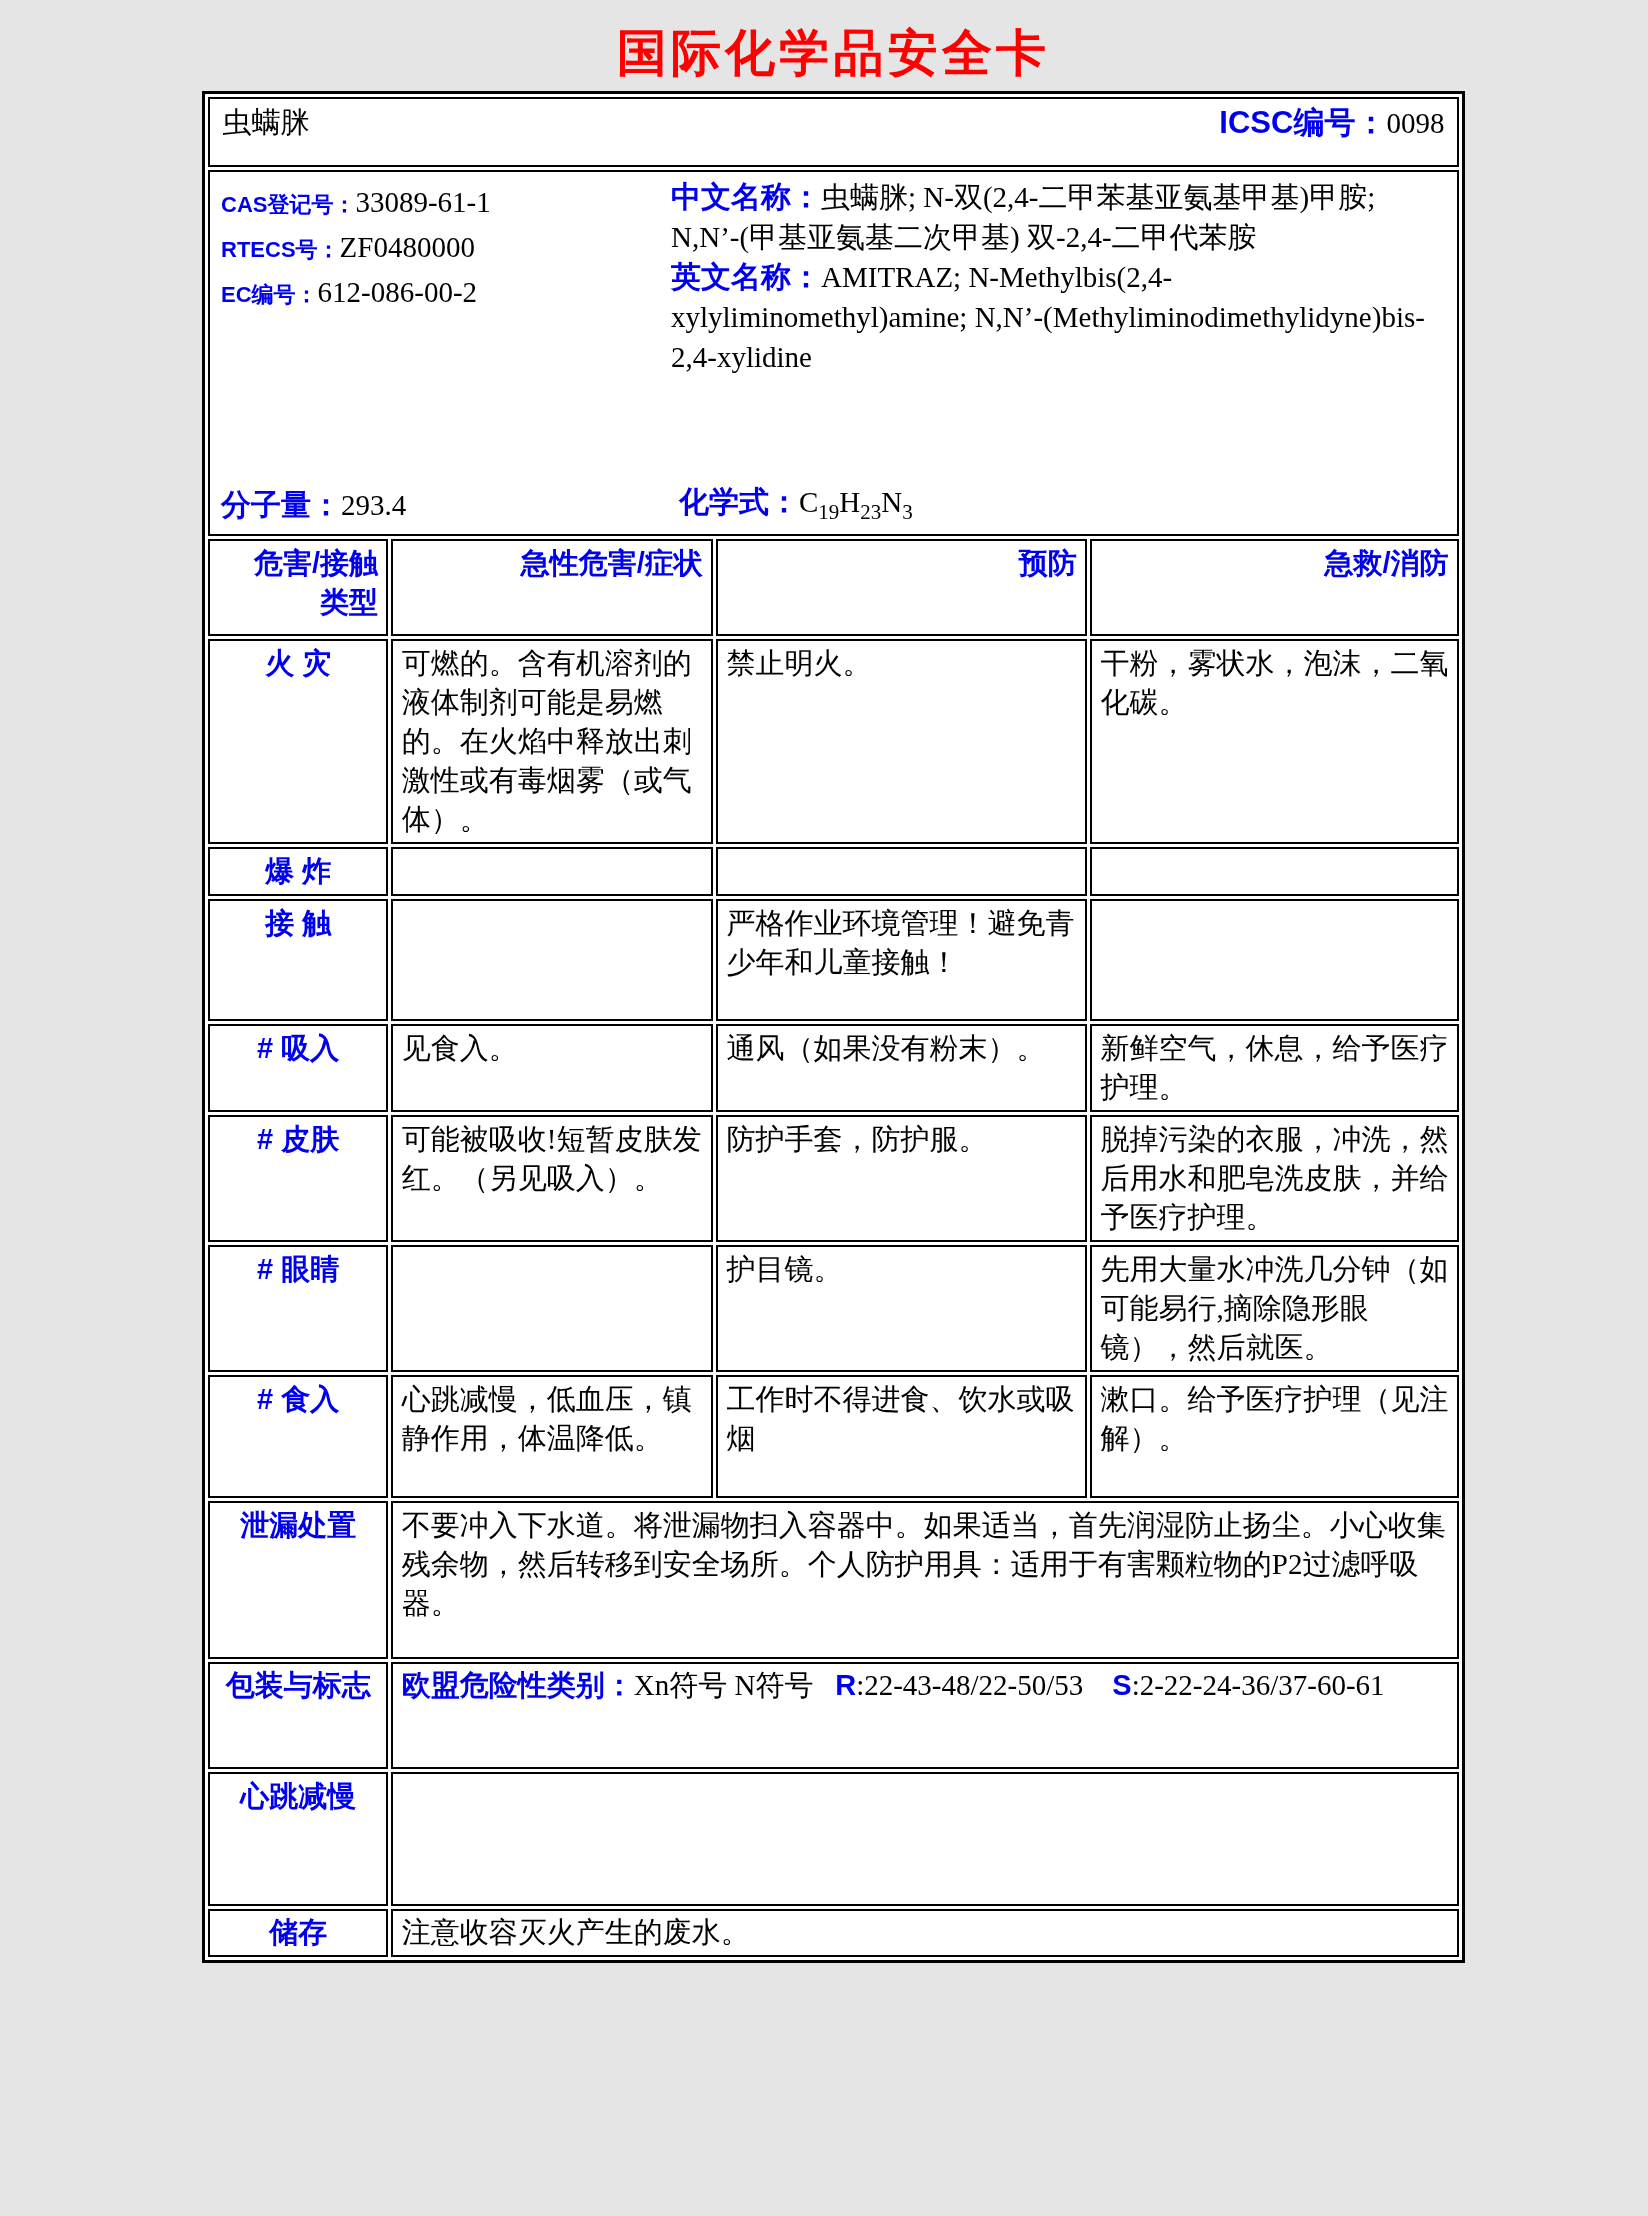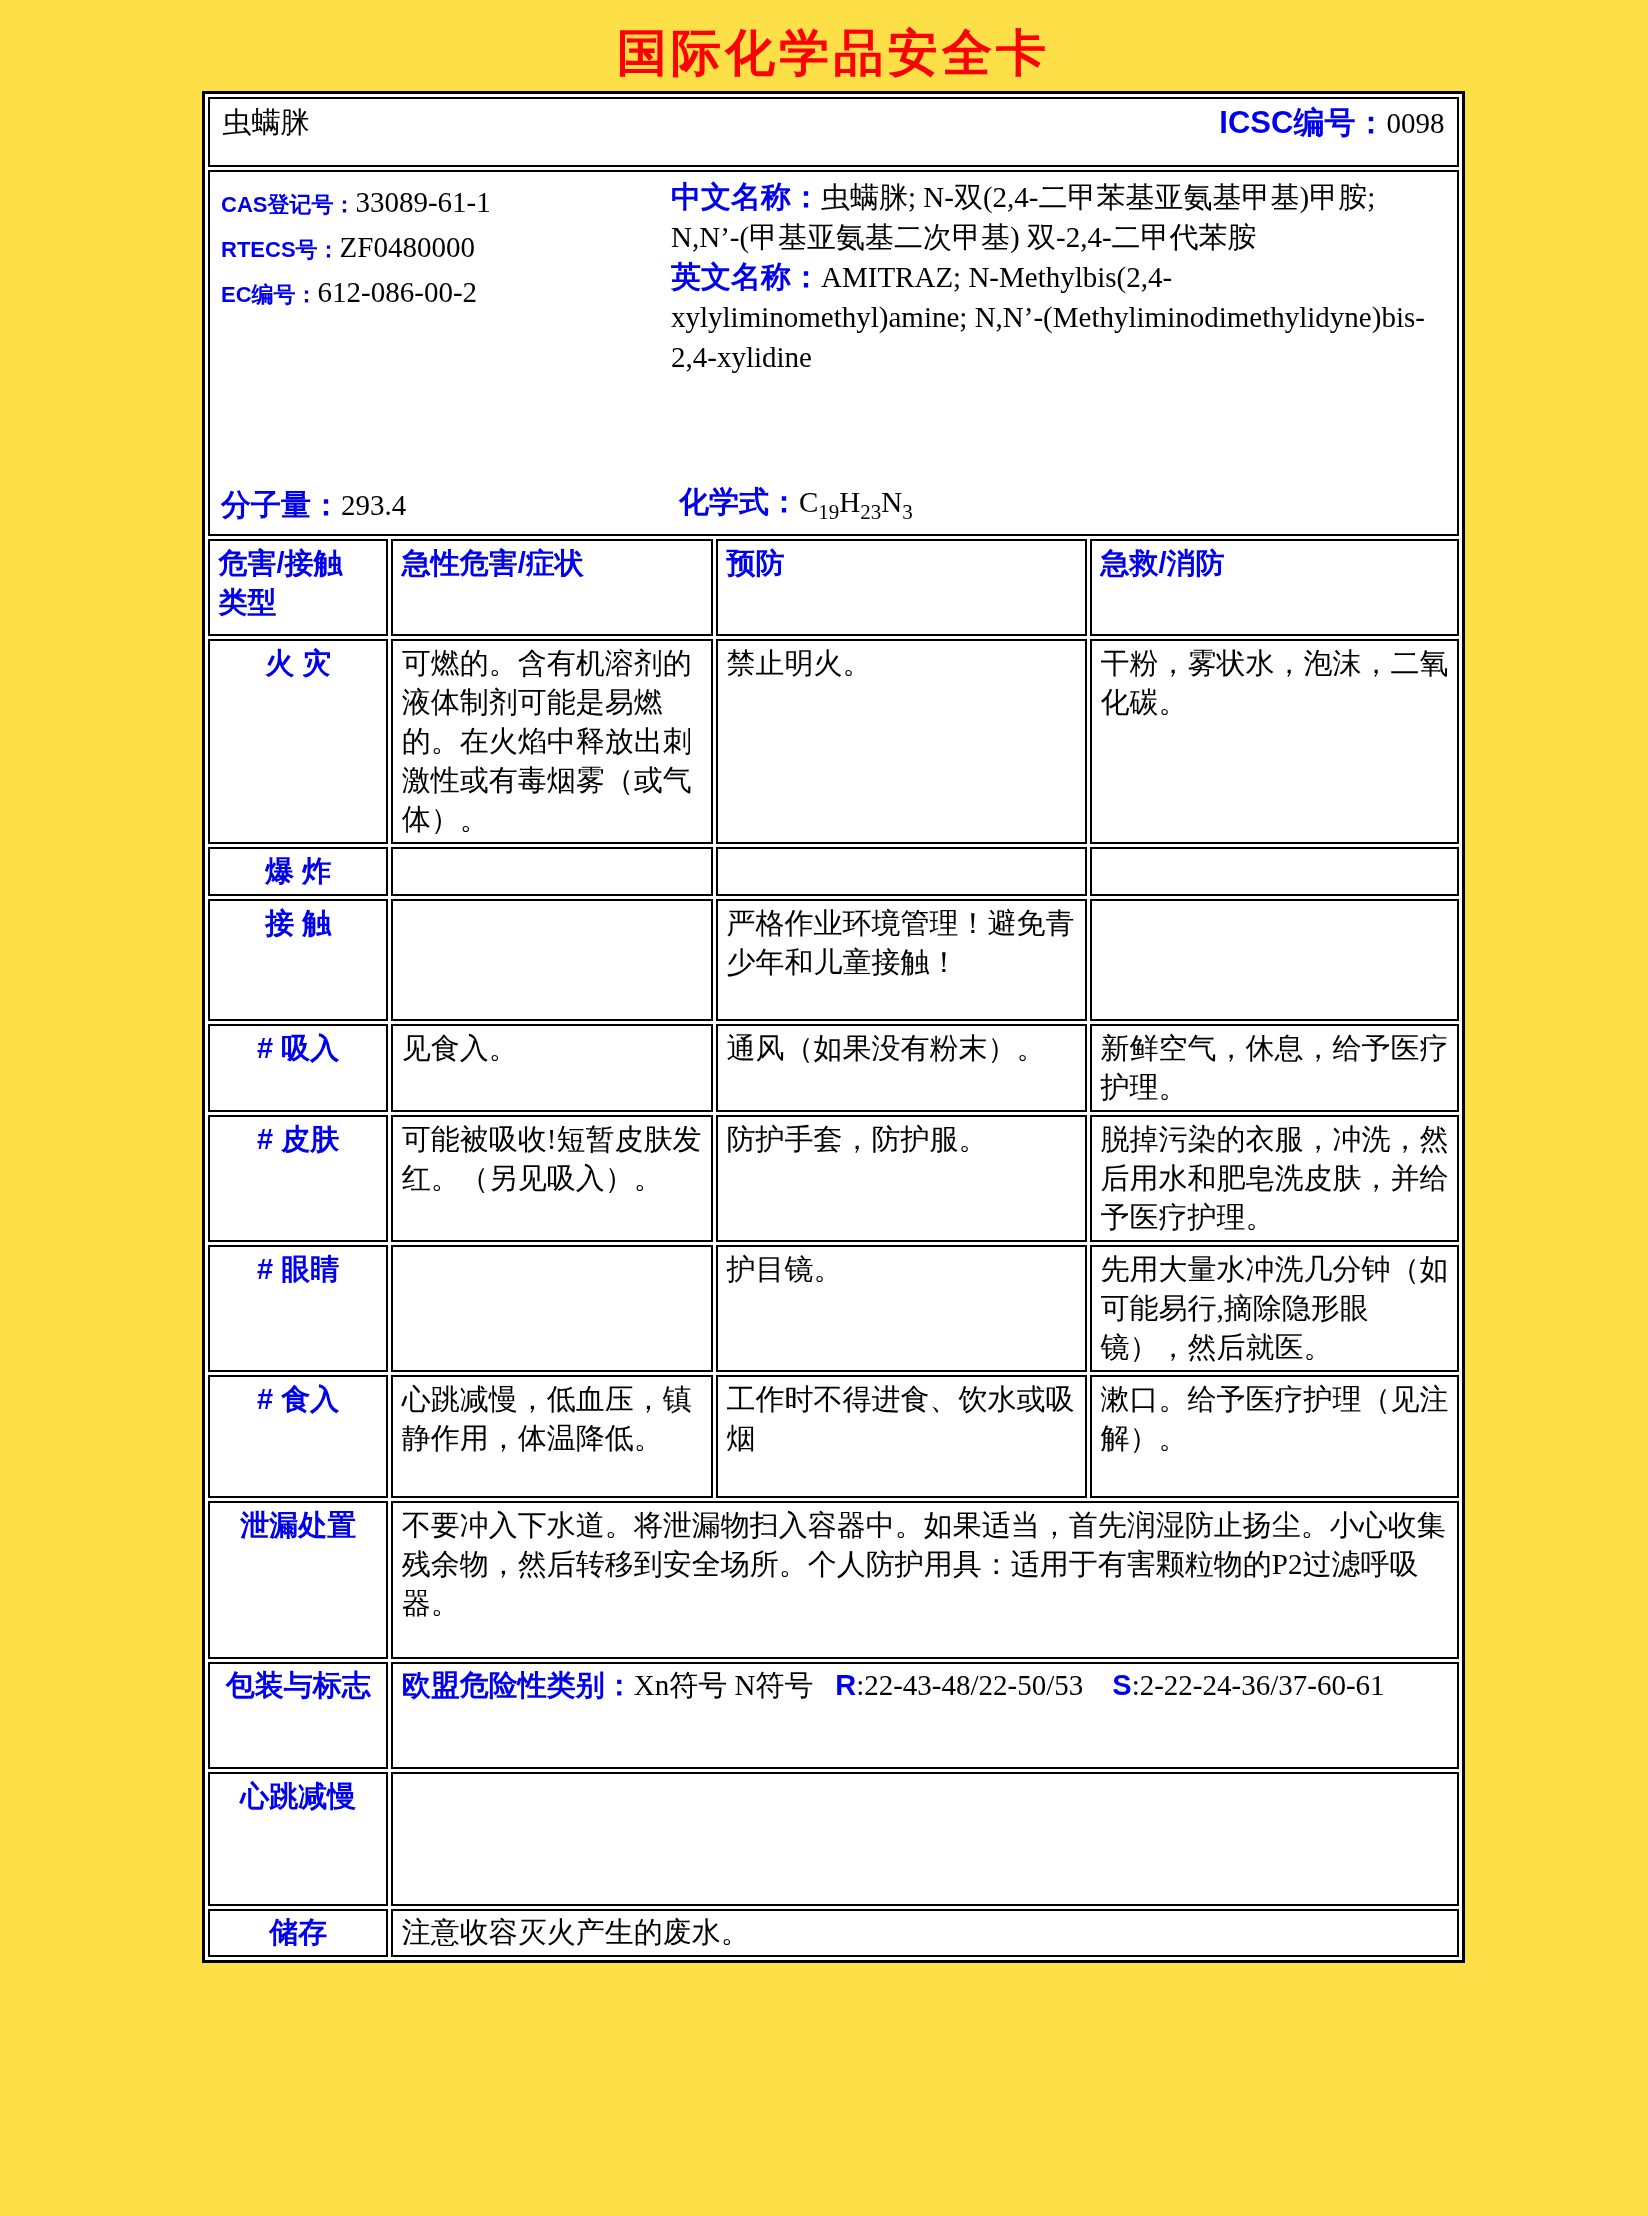--- a/index.html
+++ b/index.html
@@ -1,19 +1,19 @@
 <!DOCTYPE html>
 <html style="font-size:11px"><head>
 <meta charset="utf-8">
 <style>
   html,body{margin:0;padding:0;background:#ffffff;}
   .page{
     position:relative;
     width:1648px;height:2216px;
-    background:#fde047;
+    background:#e5e5e5;
     overflow:hidden;
     font-family:"Liberation Serif", serif;
     color:#000000;
   }
   .doc-title{
     position:absolute;
     top:19.5px;left:202px;width:1263px;
     text-align:center;
     font-family:"Liberation Sans", sans-serif;
     font-weight:bold;
@@ -49,21 +49,21 @@
     font-weight:bold;
   }
   td.labelcell{
     vertical-align:middle;
     text-align:center;
     padding:2.8px 4.2px;
     font-size:31px;
   }
   td.headcell{
     vertical-align:middle;
-    text-align:left;
+    text-align:right;
     font-size:31px;
     line-height:1.35;
   }
   
   td.namecell{
     vertical-align:middle;
     font-size:32px;
   }
   .nameflex{display:flex;justify-content:space-between;align-items:center;padding:0 4.2px;}
   .icscwrap{white-space:nowrap;}

